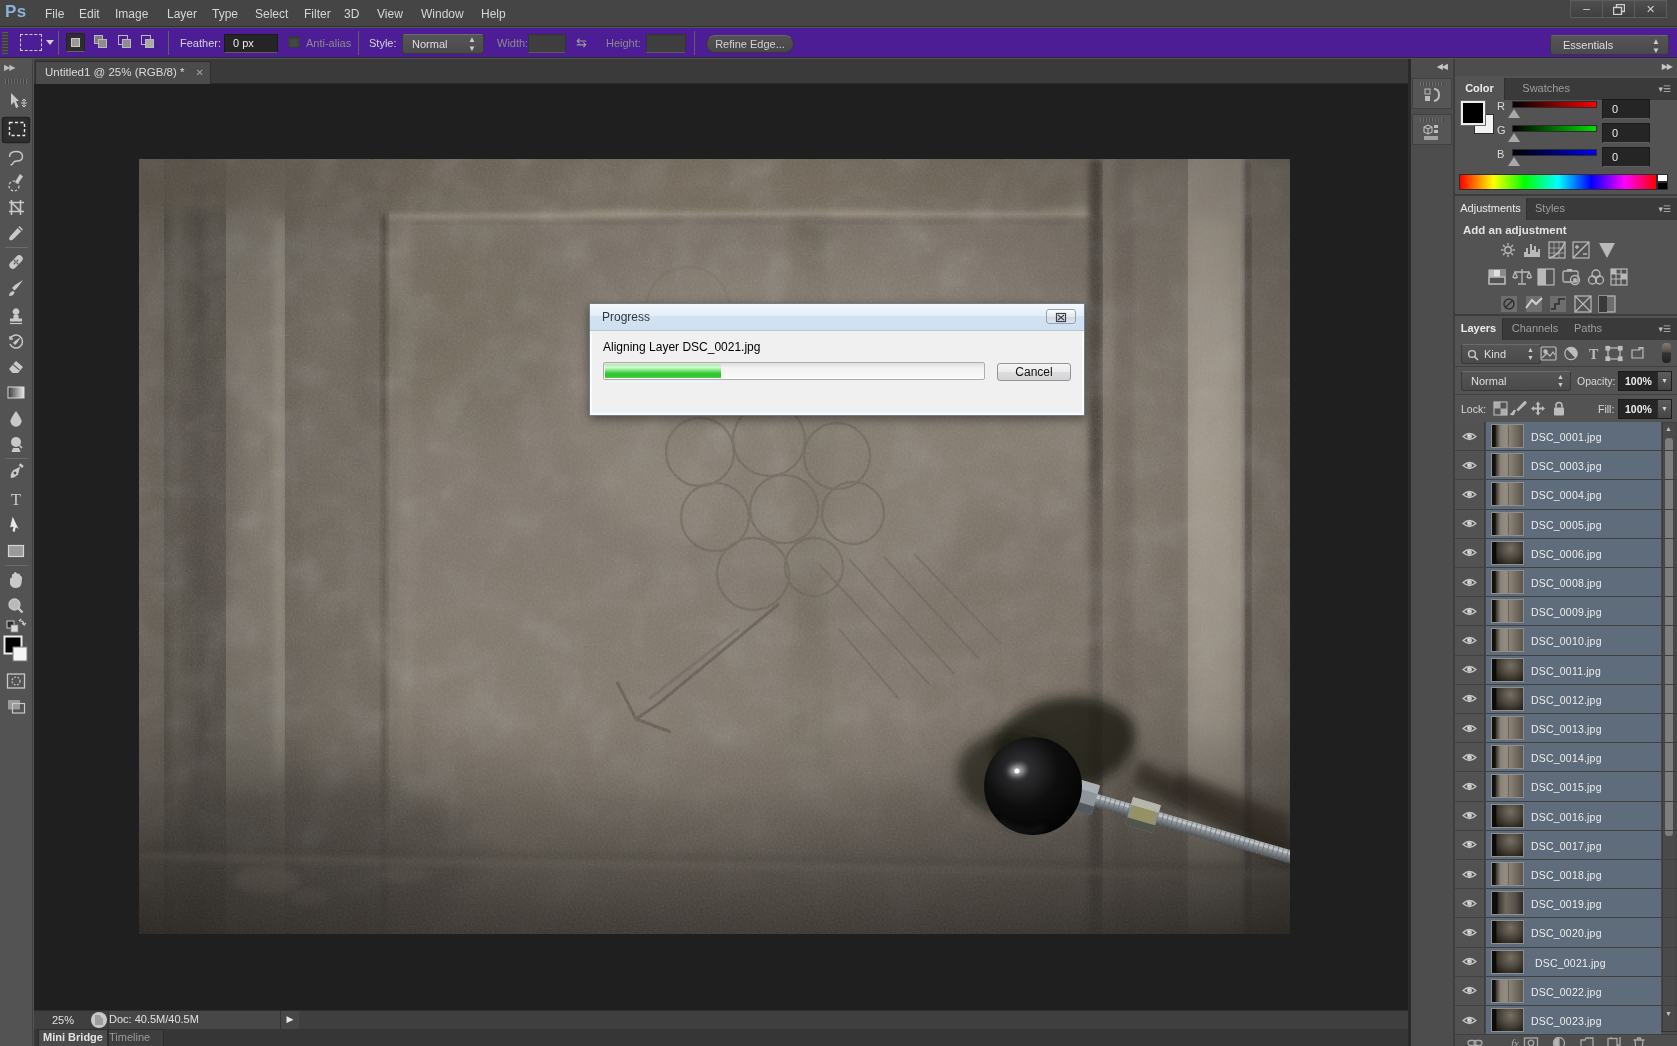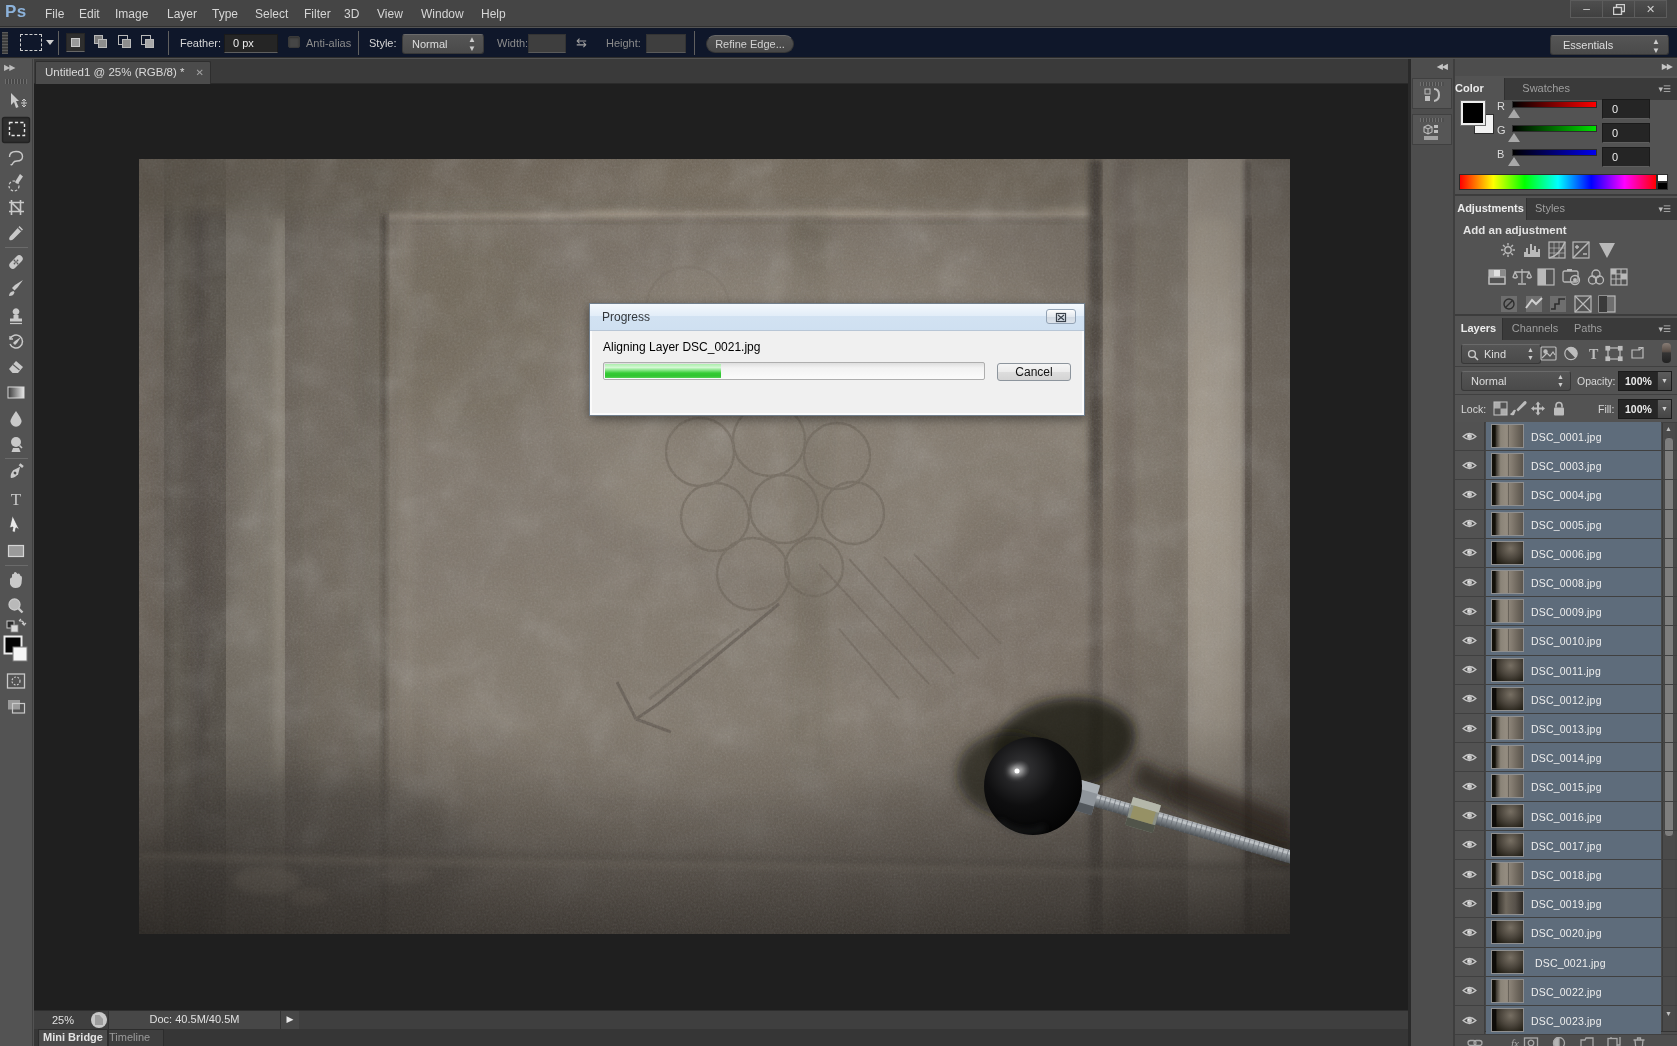--- a/index.html
+++ b/index.html
@@ -30,21 +30,21 @@
   <div style="flex:1;background:linear-gradient(#4e4e4e,#404040);border:1px solid #5c5c5c;position:relative">
         <svg style="position:absolute;left:10px;top:3px" width="12" height="11" viewBox="0 0 12 11">
           <rect x="3.5" y="0.5" width="8" height="7" fill="none" stroke="#cfcfcf" stroke-width="1.4"></rect>
           <rect x="0.5" y="3.5" width="8" height="7" fill="#3f3f3f" stroke="#cfcfcf" stroke-width="1.4"></rect>
         </svg>
       </div>
   <div style="flex:1;background:linear-gradient(#4e4e4e,#404040);border:1px solid #5c5c5c;border-left:none;color:#cfcfcf;text-align:center;line-height:17px;font-size:11px">✕</div>
  </div>
 </div>
 
-<div class="ab" style="left:0;top:28px;width:1677px;height:30px;background:#0f172a;border-bottom:1px solid #2c2c2c">
+<div class="ab" style="left:0;top:28px;width:1677px;height:30px;background:#4c1d95;border-bottom:1px solid #2c2c2c">
  <div class="ab" style="left:2px;top:4px;width:6px;height:22px;background:repeating-linear-gradient(#5a5a5a 0 1px,#3d3d3d 1px 3px)"></div>
  <div class="ab" style="left:20px;top:6px;width:22px;height:17px;border:1px dashed #cfcfcf;border-radius:1px"></div>
  <div class="ab" style="left:46px;top:12px;width:0;height:0;border-left:4px solid transparent;border-right:4px solid transparent;border-top:5px solid #cfcfcf"></div>
  <div class="ab sep" style="left:58px;top:3px;height:24px"></div>
  <div class="ab" style="left:66px;top:5px;width:19px;height:19px;background:#2e2e2e;border:1px solid #252525;border-bottom-color:#666">
       <div class="ab" style="left:4px;top:4px;width:9px;height:9px;background:#9a9a9a;border:1px solid #c9c9c9"></div>
     </div>
  <div class="ab" style="left:92px;top:5px;width:19px;height:19px">
       <div class="ab" style="left:2px;top:2px;width:9px;height:9px;border:1px solid #b9b9b9;background:#7c7c7c"></div>
       <div class="ab" style="left:6px;top:6px;width:9px;height:9px;border:1px solid #b9b9b9;background:#8d8d8d"></div>
@@ -407,21 +407,21 @@
    <div class="ab" style="left:1px;top:1px;width:116px;height:14px;background:linear-gradient(#aceeac 0%,#d4f8d4 25%,#6fdf6f 50%,#35cb35 65%,#31c431 85%,#52d152 100%)"></div>
   </div>
   <div class="ab" style="left:407px;top:59px;width:74px;height:18px;background:linear-gradient(#f5f5f5,#ebebeb 50%,#dddddd 51%,#d4d4d4);border:1px solid #8d959d;border-radius:3px;color:#111;font-size:12px;text-align:center;line-height:16px">Cancel</div>
  </div>
 
  <div class="ab" style="left:0;top:951px;width:1374px;height:19px;background:#3f3f3f;border-top:1px solid #2e2e2e">
   <div class="ab" style="left:18px;top:3px;color:#e2e2e2;font-size:11px">25%</div>
   <div class="ab" style="left:57px;top:1px;width:16px;height:16px;background:#c9c9c9;border-radius:50%">
         <div class="ab" style="left:4px;top:3px;width:8px;height:10px;background:#9e9e9e;clip-path:polygon(0 0,55% 0,100% 40%,100% 100%,0 100%)"></div>
       </div>
-  <div class="ab" style="left:74px;top:0;width:173px;height:18px;background:#474747;border-left:1px solid #333;border-right:1px solid #333;color:#e0e0e0;font-size:11px;text-align:center;line-height:17px">Doc: 40.5M/40.5M</div>
+  <div class="ab" style="left:74px;top:0;width:173px;height:18px;background:#474747;border-left:1px solid #333;border-right:1px solid #333;color:#e0e0e0;font-size:11px;text-align:left;line-height:17px">Doc: 40.5M/40.5M</div>
   <div class="ab" style="left:247px;top:0;width:18px;height:18px;background:#474747;color:#e8e8e8;font-size:9px;text-align:center;line-height:17px">▶</div>
  </div>
 
  <div class="ab" style="left:0;top:970px;width:1374px;height:17px;background:#363636">
   <div class="ab" style="left:4px;top:0;width:70px;height:17px;background:#4b4b4b;border:1px solid #2c2c2c;border-bottom:none;color:#e3e3e3;font-size:11px;font-weight:bold;text-align:center;line-height:15px">Mini Bridge</div>
   <div class="ab" style="left:74px;top:0;width:56px;height:17px;background:#3e3e3e;border:1px solid #2c2c2c;border-bottom:none;color:#9b9b9b;font-size:11px;text-align:left;line-height:15px">Timeline</div>
  </div>
 </div>
 
 <div class="ab" style="left:1408px;top:59px;width:269px;height:987px;background:#3e3e3e">
@@ -450,21 +450,21 @@
           </g>
         </svg>
   </div>
  </div>
 
  <div class="ab" style="left:47px;top:0;width:222px;height:987px;background:#535353">
   <div class="ab" style="left:0;top:0;width:222px;height:17px;background:#4d4d4d;color:#c6c6c6;font-size:8px;text-align:right;letter-spacing:-1px;line-height:15px;padding-right:5px">▶▶</div>
 
   <div class="ab" style="left:0;top:19px;width:222px;height:118px;background:#535353;border-bottom:2px solid #3c3c3c">
    <div class="ab" style="left:0;top:0;width:222px;height:22px;background:#3a3a3a">
-    <div class="ab" style="left:0;top:0;width:50px;height:22px;background:#535353;border-right:1px solid #303030;color:#ececec;font-size:11px;font-weight:bold;line-height:21px">Color</div>
+    <div class="ab" style="left:0;top:0;width:50px;height:22px;background:#535353;border-right:1px solid #303030;color:#ececec;font-size:11px;font-weight:bold;text-align:center;line-height:21px">Color</div>
     <div class="ab" style="left:51px;top:0;width:64px;height:22px;color:#9f9f9f;font-size:11px;text-align:right;line-height:21px">Swatches</div>
     <div class="ab" style="right:6px;top:6px;color:#bdbdbd;font-size:9px">▾<span style="letter-spacing:0">☰</span></div>
    </div>
    <div class="ab" style="left:19px;top:36px;width:20px;height:20px;background:#f2f2f2;border:1px solid #2e2e2e"></div>
    <div class="ab" style="left:6px;top:23px;width:24px;height:24px;background:#000;border:2px solid #ededed;outline:1px solid #6b6b6b"></div>
    <div class="ab" style="left:42px;top:22px;width:11px;height:12px;color:#dadada;font-size:11px">R</div>
    <div class="ab" style="left:57px;top:23px;width:85px;height:7px;border:1px solid #2c2c2c;background:linear-gradient(90deg,#000,#ff0000)"></div>
    <div class="ab" style="left:53px;top:31px;width:0;height:0;border-left:6px solid transparent;border-right:6px solid transparent;border-bottom:9px solid #a8a8a8"></div>
    <div class="ab inp" style="left:147px;top:21px;width:48px;height:20px;line-height:18px;padding-left:9px">0</div>
    <div class="ab" style="left:42px;top:46px;width:11px;height:12px;color:#dadada;font-size:11px">G</div>
@@ -475,21 +475,21 @@
    <div class="ab" style="left:57px;top:71px;width:85px;height:7px;border:1px solid #2c2c2c;background:linear-gradient(90deg,#000,#0000ee)"></div>
    <div class="ab" style="left:53px;top:79px;width:0;height:0;border-left:6px solid transparent;border-right:6px solid transparent;border-bottom:9px solid #a8a8a8"></div>
    <div class="ab inp" style="left:147px;top:69px;width:48px;height:20px;line-height:18px;padding-left:9px">0</div>
    <div class="ab" style="left:4px;top:96px;width:198px;height:16px;border:1px solid #2c2c2c;background:linear-gradient(90deg,#ff0000,#ffff00 17%,#00ff00 33%,#00ffff 50%,#0000ff 67%,#ff00ff 84%,#ff0000)"></div>
    <div class="ab" style="left:202px;top:96px;width:11px;height:8px;background:#fff;border:1px solid #2c2c2c"></div>
    <div class="ab" style="left:202px;top:104px;width:11px;height:8px;background:#000;border:1px solid #2c2c2c"></div>
   </div>
 
   <div class="ab" style="left:0;top:139px;width:222px;height:118px;background:#535353;border-bottom:2px solid #3c3c3c">
    <div class="ab" style="left:0;top:0;width:222px;height:22px;background:#3a3a3a">
-    <div class="ab" style="left:0;top:0;width:72px;height:22px;background:#535353;border-right:1px solid #303030;color:#ececec;font-size:11px;font-weight:bold;text-align:center;line-height:21px">Adjustments</div>
+    <div class="ab" style="left:0;top:0;width:72px;height:22px;background:#535353;border-right:1px solid #303030;color:#ececec;font-size:11px;font-weight:normal;text-align:center;line-height:21px">Adjustments</div>
     <div class="ab" style="left:73px;top:0;width:44px;height:22px;color:#9f9f9f;font-size:11px;text-align:center;line-height:21px">Styles</div>
     <div class="ab" style="right:6px;top:6px;color:#bdbdbd;font-size:9px">▾☰</div>
    </div>
    <div class="ab" style="left:8px;top:26px;color:#e2e2e2;font-size:11.5px;font-weight:bold">Add an adjustment</div>
    <svg class="ab" style="left:0;top:42px" width="222" height="74" viewBox="0 0 222 74">
     <g fill="#b9b9b9" stroke="#b9b9b9">
 
      <g transform="translate(53,10)">
               <circle r="3.2" fill="none" stroke-width="1.4"></circle>
               <g stroke-width="1.4">

